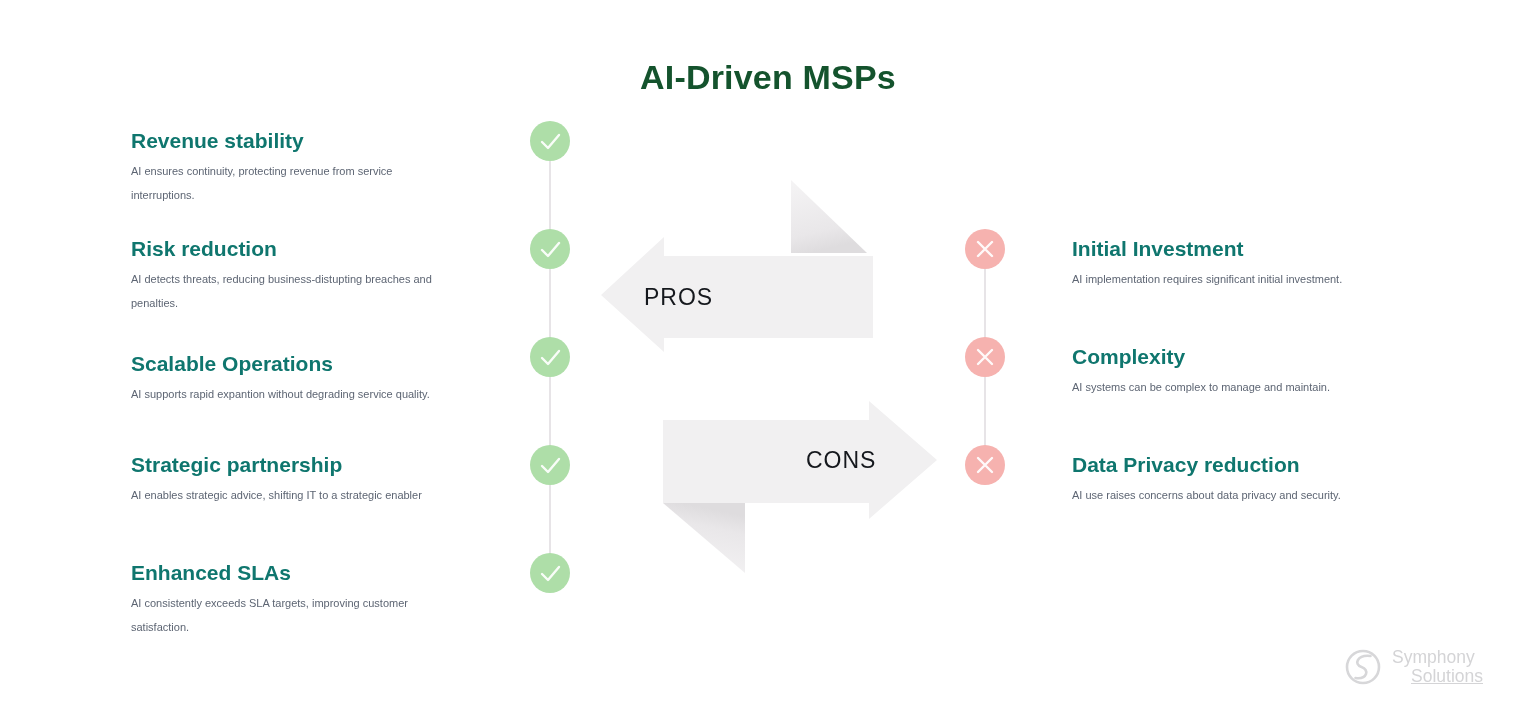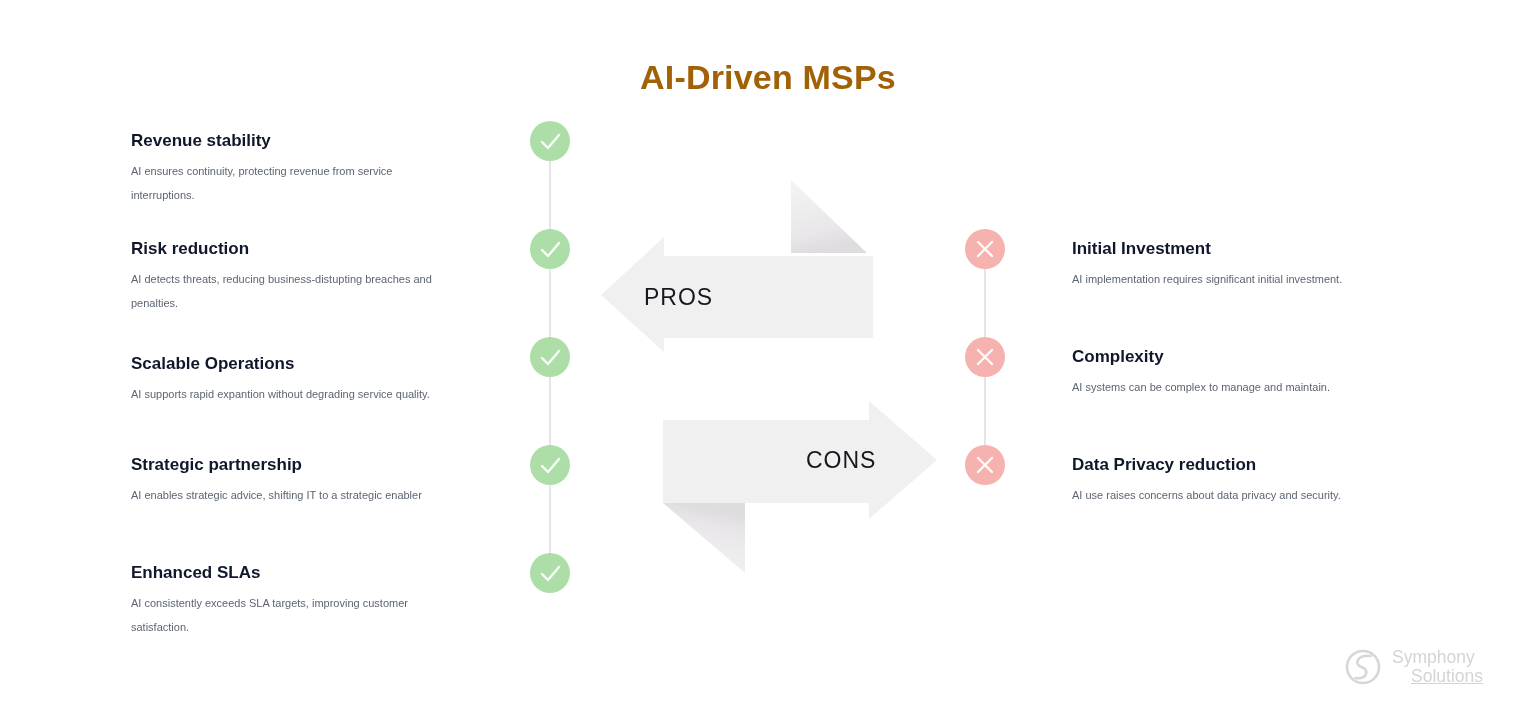--- a/index.html
+++ b/index.html
@@ -3,26 +3,26 @@
 <meta charset="utf-8">
 <style>
   html,body { margin:0; padding:0; background:#ffffff; }
   .canvas {
     position:relative; width:1536px; height:720px; background:#ffffff;
     font-family:"Liberation Sans", sans-serif; overflow:hidden;
   }
   .title {
     position:absolute; top:57px; left:0; width:100%; margin:0;
     text-align:center; font-size:34px; line-height:40px; font-weight:700;
-    color:#a16207; letter-spacing:.2px;
+    color:#14532d; letter-spacing:.2px;
   }
   
   .entry { position:absolute; }
   .entry h2 {
-    margin:0; font-size:17px; line-height:28px; font-weight:700; color:#0f172a;
+    margin:0; font-size:21px; line-height:28px; font-weight:700; color:#0f766e;
   }
   .entry p {
     margin:4px 0 0; font-size:11px; line-height:24px; color:#5d6573;
   }
   .pro-entry  { left:131px; width:322px; }
   .con-entry  { left:1072px; width:332px; }
   
   .rail { position:absolute; width:2px; background:#e7e4e7; }
   .rail-left  { left:549px; top:141px; height:432px; }
   .rail-right { left:984px; top:249px; height:216px; }

